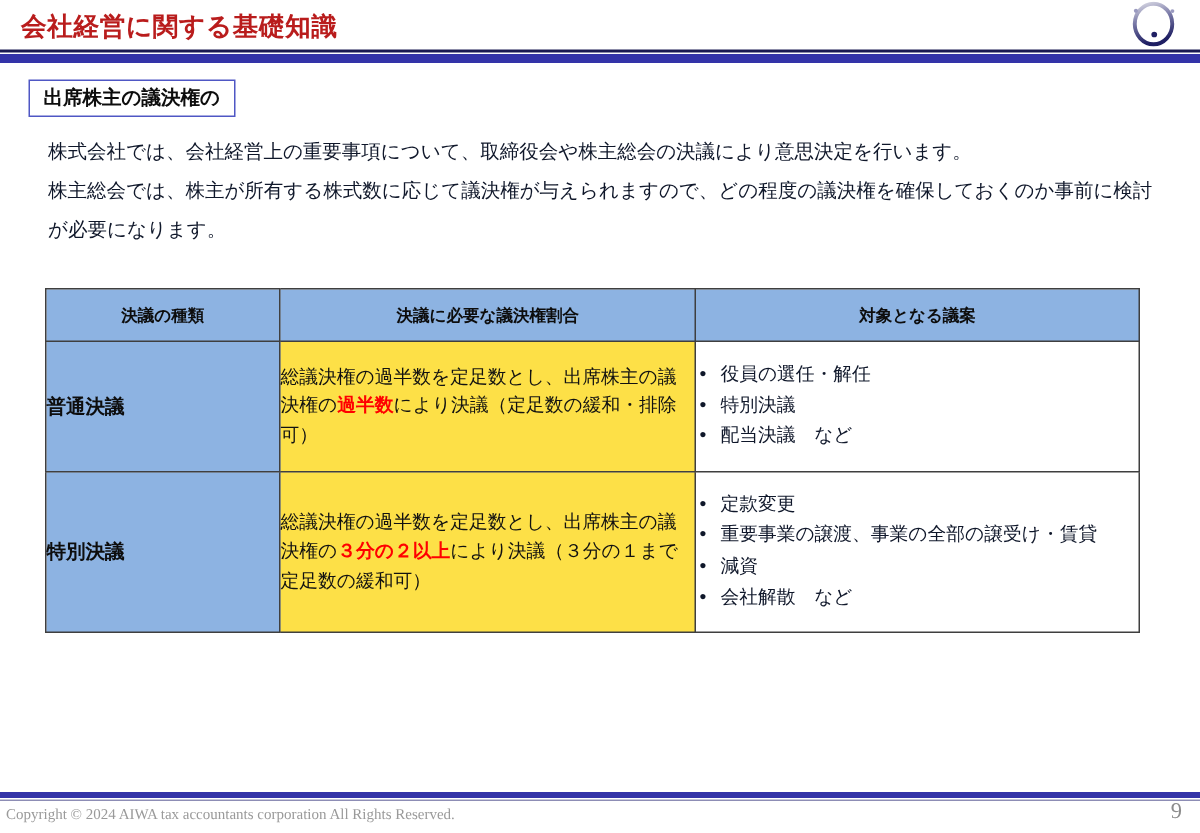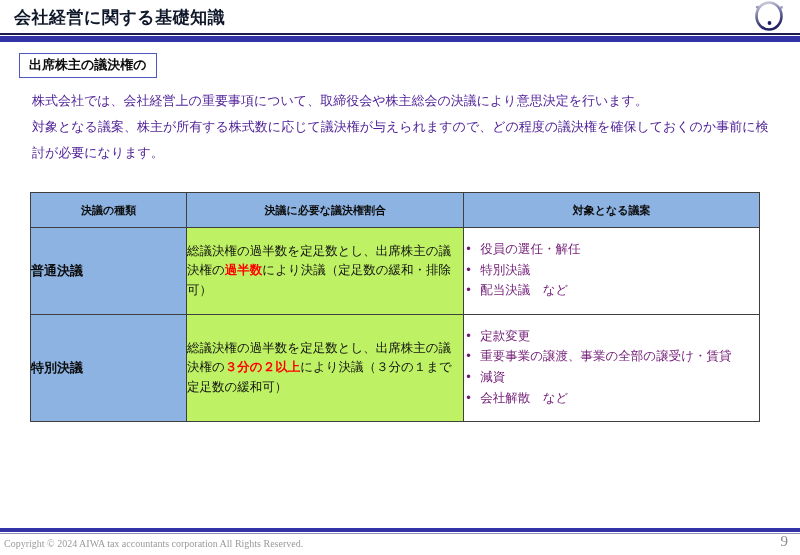--- a/index.html
+++ b/index.html
@@ -24,21 +24,21 @@
   }
 
   
   .slide-title {
     position: absolute;
     left: 14px;
     top: 6px;
     font-size: 17px;
     font-weight: bold;
     letter-spacing: 0.5px;
-    color: #0f172a;
+    color: #b91c1c;
     white-space: nowrap;
   }
 
   .title-rule {
     position: absolute;
     left: 0;
     top: 33px;
     width: 800px;
     height: 10px;
   }
@@ -82,21 +82,21 @@
   }
 
   
   .intro {
     position: absolute;
     left: 32px;
     top: 88px;
     width: 740px;
     font-size: 13px;
     line-height: 2.0;
-    color: #4c1d95;
+    color: #0f172a;
   }
   .intro p {
     margin: 0;
   }
 
   
   .vote-table {
     position: absolute;
     left: 30px;
     top: 192px;
@@ -123,32 +123,32 @@
   .col-ratio   { width: 270px; }
   .col-subject { width: 288px; }
 
   .cell-kind {
     background: #8db3e2;
     font-size: 13px;
     font-weight: bold;
     color: #0d0d0d;
   }
   .cell-ratio {
-    background: #bef264;
+    background: #fde047;
     padding: 8px 10px 8px 12px;
     line-height: 1.55;
     font-size: 12.5px;
     color: #111111;
   }
   .cell-subject {
     background: #ffffff;
     padding: 8px 8px 8px 10px;
     line-height: 1.5;
     font-size: 12.5px;
-    color: #701a75;
+    color: #0f172a;
   }
   .row-normal  .cell-kind,
   .row-normal  .cell-ratio,
   .row-normal  .cell-subject { height: 86px; }
   .row-special .cell-kind,
   .row-special .cell-ratio,
   .row-special .cell-subject { height: 106px; }
 
   .bullets {
     margin: 0;
@@ -252,21 +252,21 @@
       <circle cx="17.5" cy="22" r="1.9" fill="#1f1f63"></circle>
       <circle cx="5.3" cy="6.2" r="1.4" fill="#9a9ac0"></circle>
       <circle cx="29.6" cy="6.4" r="1.3" fill="#9a9ac0"></circle>
     </svg>
   </div>
 
   <div class="section-box">出席株主の議決権の</div>
 
   <div class="intro">
     <p>株式会社では、会社経営上の重要事項について、取締役会や株主総会の決議により意思決定を行います。</p>
-    <p>対象となる議案、株主が所有する株式数に応じて議決権が与えられますので、どの程度の議決権を確保しておくのか事前に検討が必要になります。</p>
+    <p>株主総会では、株主が所有する株式数に応じて議決権が与えられますので、どの程度の議決権を確保しておくのか事前に検討が必要になります。</p>
   </div>
 
   <table class="vote-table">
     <colgroup>
       <col class="col-kind">
       <col class="col-ratio">
       <col class="col-subject">
     </colgroup>
     <thead>
       <tr>

